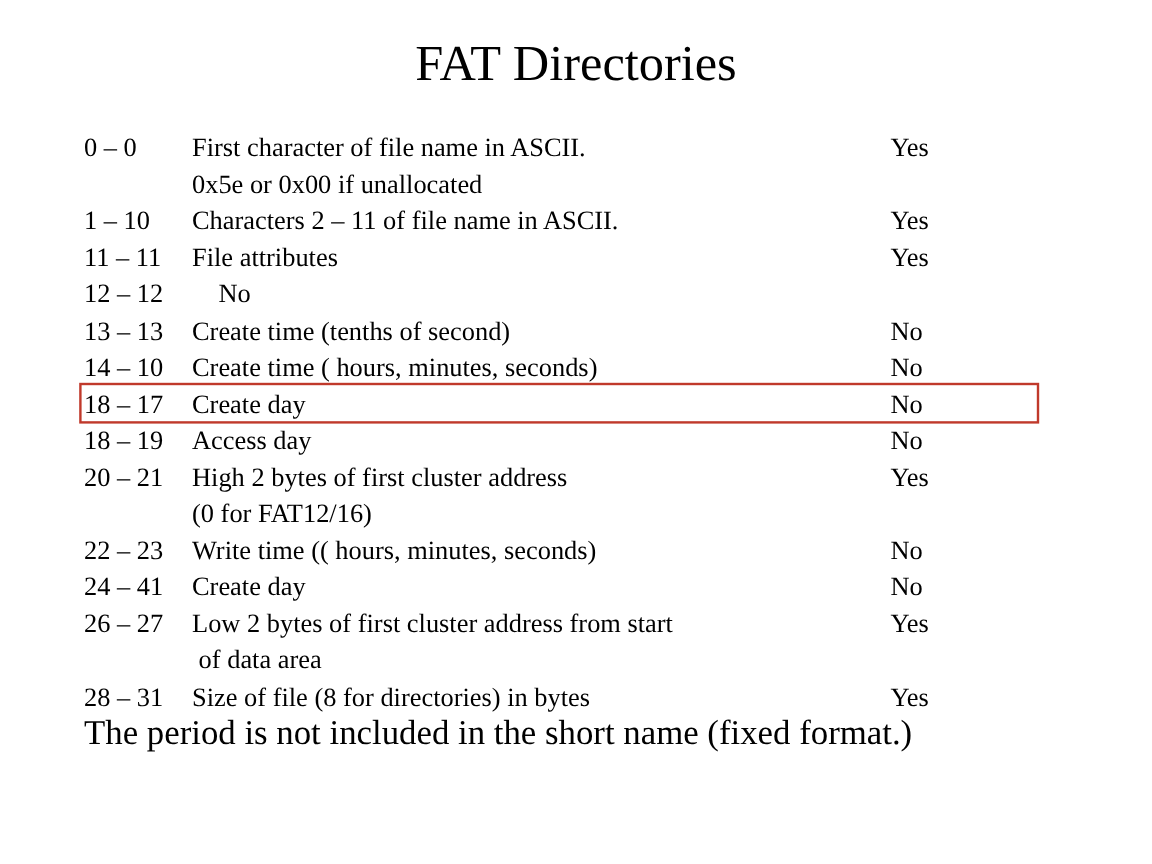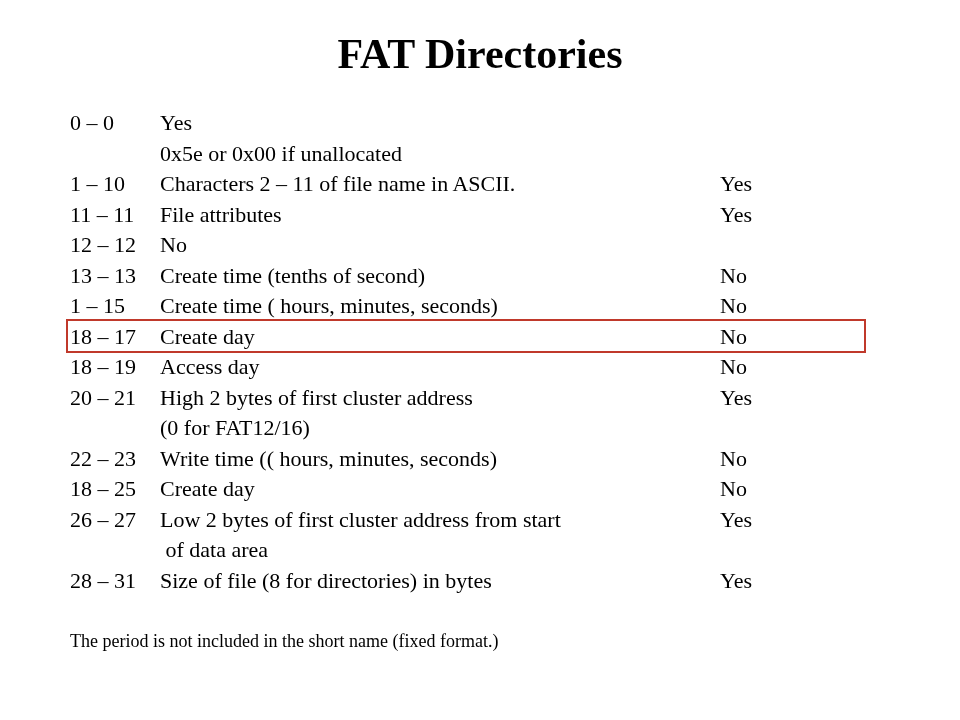--- a/index.html
+++ b/index.html
@@ -17,21 +17,21 @@
     height: 720px;
     box-sizing: border-box;
   }
   .title {
     position: absolute;
     top: 30px;
     left: 0;
     width: 960px;
     text-align: center;
     font-size: 42px;
-    font-weight: 700;
+    font-weight: 400;
   }
   .body {
     position: absolute;
     top: 108px;
     left: 70px;
     width: 820px;
     font-size: 22px;
     line-height: 30.5px;
   }
   .row {
@@ -42,42 +42,43 @@
   .c-range {
     flex: 0 0 90px;
     white-space: pre;
   }
   .c-desc {
     flex: 0 0 560px;
     white-space: pre-wrap;
   }
   .c-flag {
     flex: 0 0 60px;
+    margin-left: 22px;
   }
   .footnote {
-    margin-top: 30px;
-    font-size: 18px;
+    font-size: 29px;
   }
   .highlight-box {
     position: absolute;
     border: 2px solid #c0392b;
     background: transparent;
     pointer-events: none;
   }
 </style>
 </head>
 <body>
 
 <div class="slide">
   <div class="title">FAT Directories</div>
 
   <div class="body">
     <div id="rows">
         <div class="row">
           <span class="c-range">0 – 0</span>
+          <span class="c-desc">First character of file name in ASCII.</span>
           <span class="c-flag">Yes</span>
         </div>
         <div class="row">
           <span class="c-range"></span>
           <span class="c-desc">0x5e or 0x00 if unallocated</span>
           <span class="c-flag"></span>
         </div>
         <div class="row">
           <span class="c-range">1 – 10</span>
           <span class="c-desc">Characters 2 – 11 of file name in ASCII.</span>
@@ -91,21 +92,21 @@
         <div class="row">
           <span class="c-range">12 – 12</span>
           <span class="c-flag">No</span>
         </div>
         <div class="row">
           <span class="c-range">13 – 13</span>
           <span class="c-desc">Create time (tenths of second)</span>
           <span class="c-flag">No</span>
         </div>
         <div class="row">
-          <span class="c-range">1 – 15</span>
+          <span class="c-range">14 – 10</span>
           <span class="c-desc">Create time ( hours, minutes, seconds)</span>
           <span class="c-flag">No</span>
         </div>
         <div class="row">
           <span class="c-range">18 – 17</span>
           <span class="c-desc">Create day</span>
           <span class="c-flag">No</span>
         </div>
         <div class="row">
           <span class="c-range">18 – 19</span>
@@ -121,21 +122,21 @@
           <span class="c-range"></span>
           <span class="c-desc">(0 for FAT12/16)</span>
           <span class="c-flag"></span>
         </div>
         <div class="row">
           <span class="c-range">22 – 23</span>
           <span class="c-desc">Write time (( hours, minutes, seconds)</span>
           <span class="c-flag">No</span>
         </div>
         <div class="row">
-          <span class="c-range">18 – 25</span>
+          <span class="c-range">24 – 41</span>
           <span class="c-desc">Create day</span>
           <span class="c-flag">No</span>
         </div>
         <div class="row">
           <span class="c-range">26 – 27</span>
           <span class="c-desc">Low 2 bytes of first cluster address from start</span>
           <span class="c-flag">Yes</span>
         </div>
         <div class="row">
           <span class="c-range"></span>

